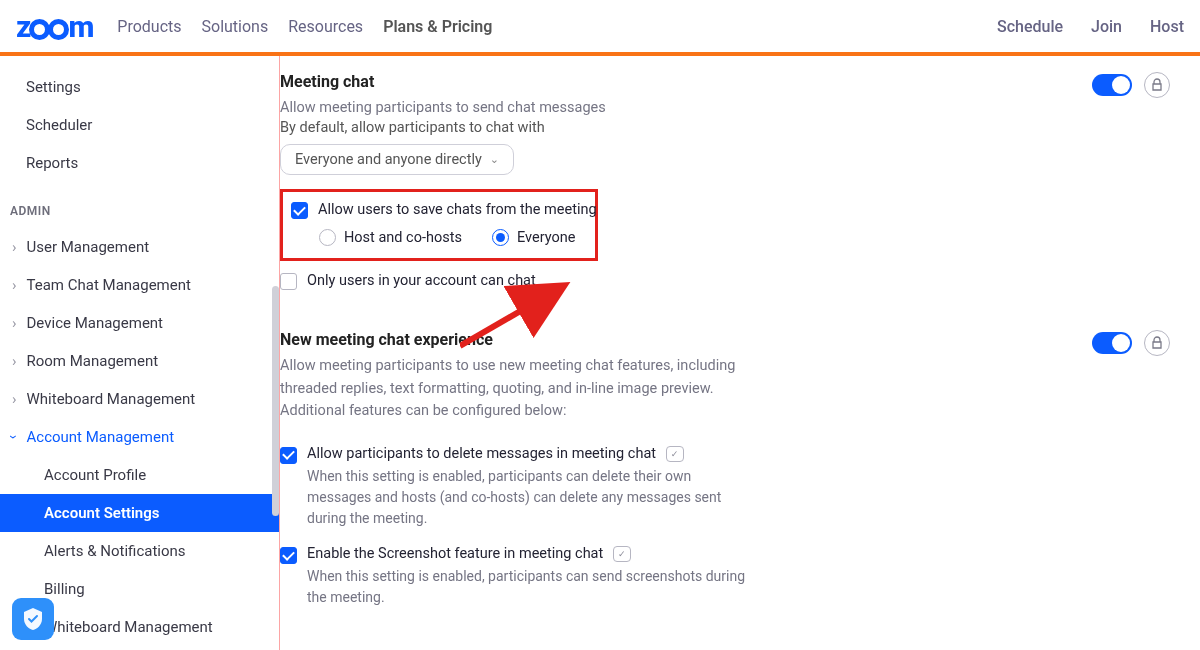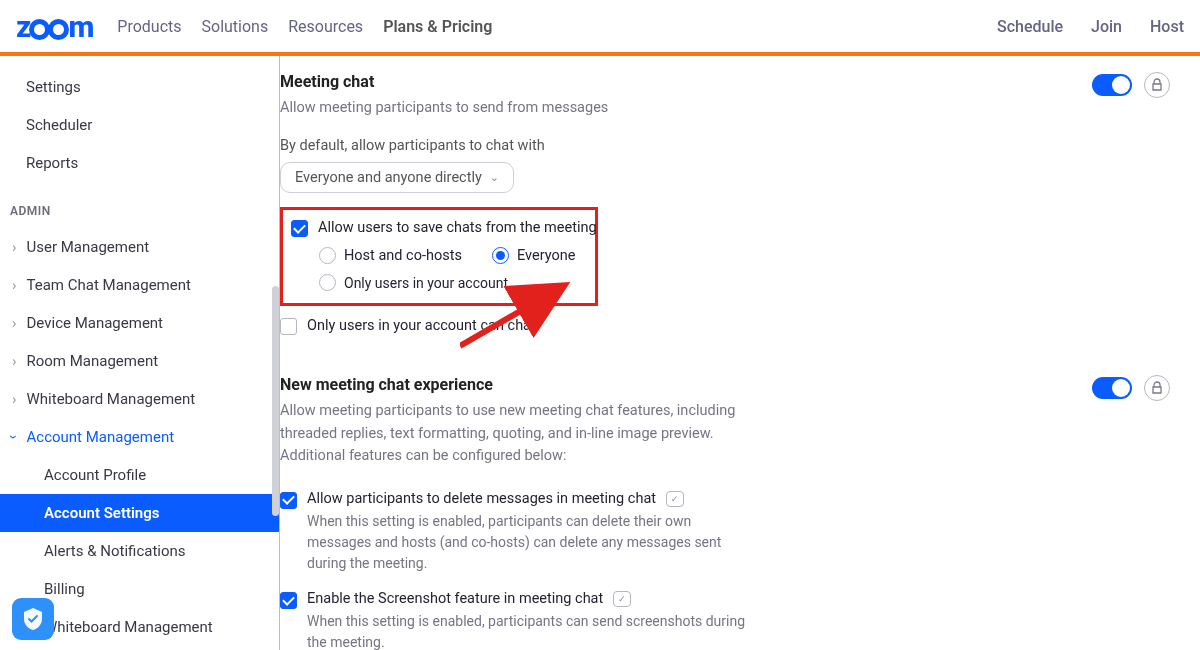--- a/index.html
+++ b/index.html
@@ -336,22 +336,22 @@
         <div class="toggle"></div>
         <div class="lock-circle">
           <svg viewBox="0 0 12 14">
               <path fill="none" stroke="#7a7a88" stroke-width="1.3" d="M3 6V4a3 3 0 016 0v2M2 6h8v6H2z"></path>
             </svg>
         </div>
       </div>
       <div class="row-top">
         <div class="text">
           <div class="section-title">Meeting chat</div>
-          <div class="section-desc">Allow meeting participants to send from messages</div>
-          <div style="margin-top:18px;font-size:14.5px;color:#555">By default, allow participants to chat with</div>
+          <div class="section-desc">Allow meeting participants to send chat messages</div>
+          <div style="font-size:14.5px;color:#555">By default, allow participants to chat with</div>
           <div class="select-pill">
             <span>Everyone and anyone directly</span>
             <span class="caret">⌄</span>
           </div>
 
           
           <div class="callout-box">
             <div class="checkrow">
               <div class="checkbox checked"></div>
               <span class="nowrap">Allow users to save chats from the meeting</span>
@@ -359,24 +359,20 @@
             <div class="radio-row" style="gap:30px;">
               <div class="opt">
                 <div class="radio"></div>
                 <span class="nowrap">Host and co-hosts</span>
               </div>
               <div class="opt">
                 <div class="radio selected"></div>
                 <span>Everyone</span>
               </div>
             </div>
-            <div class="third-row">
-              <div class="radio"></div>
-              <span>Only users in your account</span>
-            </div>
           </div>
 
           <div class="checkrow" style="margin-top:10px">
             <div class="checkbox"></div>
             <span>Only users in your account can chat</span>
           </div>
         </div>
       </div>
     </div>
 

